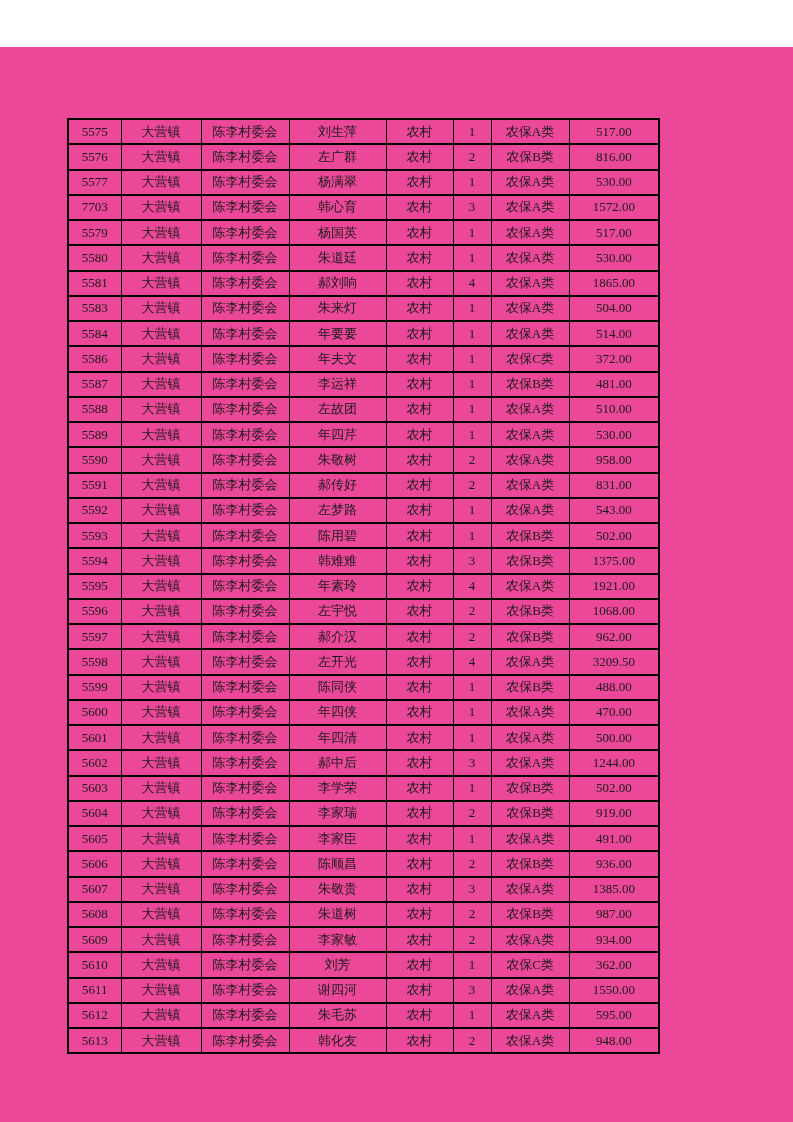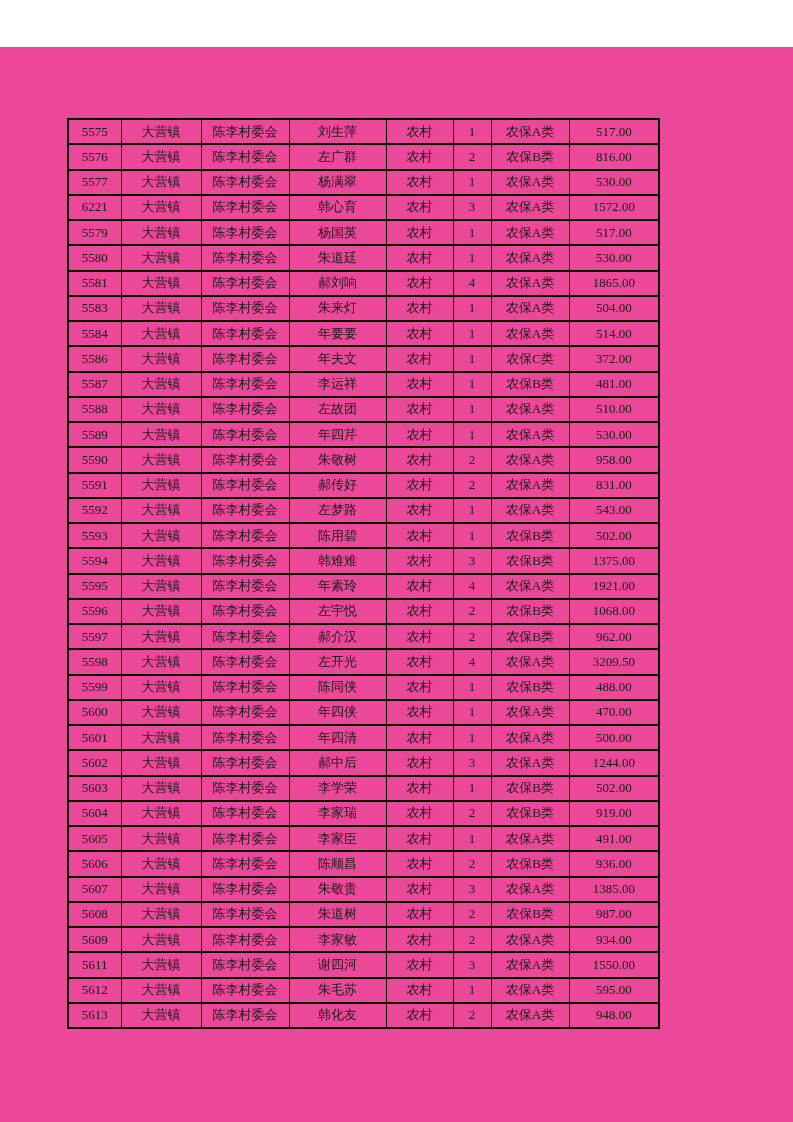--- a/index.html
+++ b/index.html
@@ -82,21 +82,21 @@
     <td>5577</td>
     <td>大营镇</td>
     <td>陈李村委会</td>
     <td>杨满翠</td>
     <td>农村</td>
     <td>1</td>
     <td>农保A类</td>
     <td>530.00</td>
   </tr>
         <tr>
-    <td>6221</td>
+    <td>7703</td>
     <td>大营镇</td>
     <td>陈李村委会</td>
     <td>韩心育</td>
     <td>农村</td>
     <td>3</td>
     <td>农保A类</td>
     <td>1572.00</td>
   </tr>
         <tr>
     <td>5579</td>
@@ -380,20 +380,30 @@
   </tr>
         <tr>
     <td>5609</td>
     <td>大营镇</td>
     <td>陈李村委会</td>
     <td>李家敏</td>
     <td>农村</td>
     <td>2</td>
     <td>农保A类</td>
     <td>934.00</td>
+  </tr>
+        <tr>
+    <td>5610</td>
+    <td>大营镇</td>
+    <td>陈李村委会</td>
+    <td>刘芳</td>
+    <td>农村</td>
+    <td>1</td>
+    <td>农保C类</td>
+    <td>362.00</td>
   </tr>
         <tr>
     <td>5611</td>
     <td>大营镇</td>
     <td>陈李村委会</td>
     <td>谢四河</td>
     <td>农村</td>
     <td>3</td>
     <td>农保A类</td>
     <td>1550.00</td>

